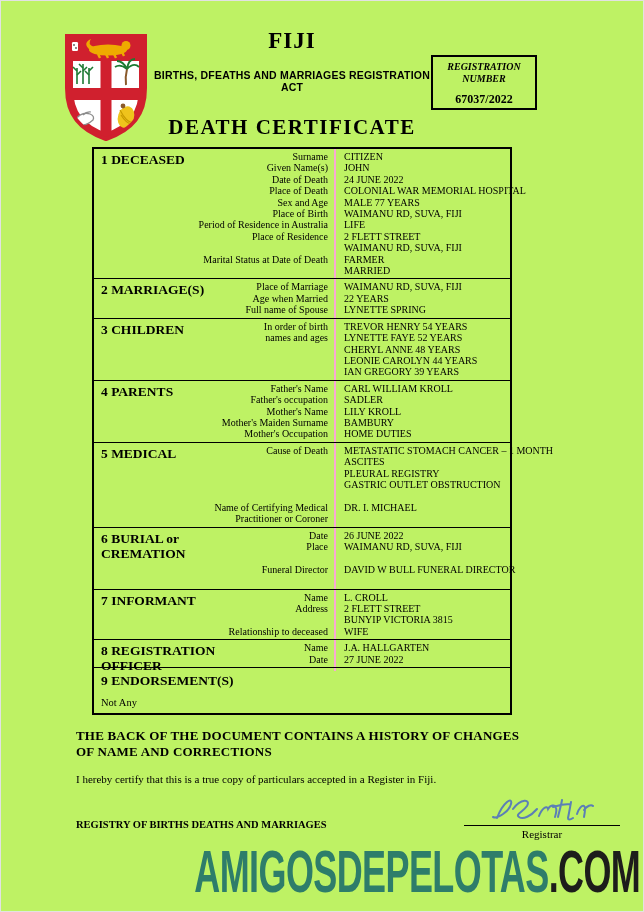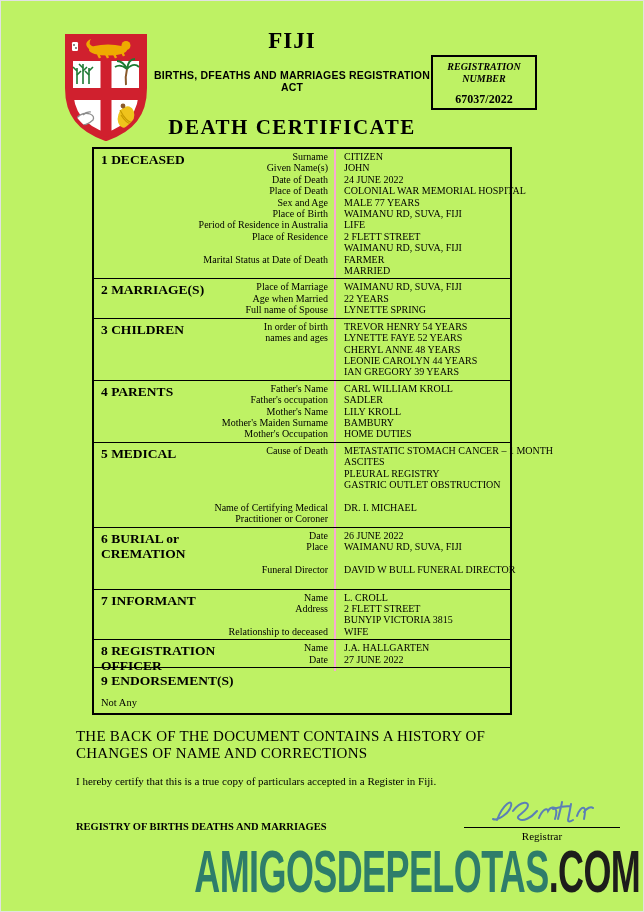--- a/index.html
+++ b/index.html
@@ -34,21 +34,21 @@
   .sec-grid { display:grid; grid-template-columns:240px 1fr; }
   .labels { text-align:right; padding:2px 6px 2px 0; }
   .values { border-left:2px solid #f9a8d4; padding:2px 0 2px 8px; min-height:100%; }
   .line { font-size:10px; line-height:11.4px; white-space:nowrap; }
   .section.full .sec-title { position:static; margin:3px 0 0 0; padding-left:0; }
   .section.full { padding:2px 7px 5px 7px; }
   .sec-note { font-size:10.5px; margin-top:9px; }
 
   
   .footer { position:relative; margin:13px 104px 0 76px; }
-  .back-note { font-size:15px; font-weight:normal; letter-spacing:0.2px; }
+  .back-note { font-size:13px; font-weight:bold; letter-spacing:0.2px; }
   .certify { font-size:11px; margin-top:13px; }
   .registry-row { position:relative; margin-top:22px; height:60px; }
   .registry { font-size:10.5px; font-weight:bold; padding-top:12px; }
   .sig-block { position:absolute; right:-80px; top:-14px; width:156px; text-align:center; }
   .sig-line { border-top:1.5px solid #000; margin-top:-2px; }
   .sig-role { font-size:11px; margin-top:2px; }
 
   
   .watermark {
     position:absolute; right:4px; bottom:10px;

